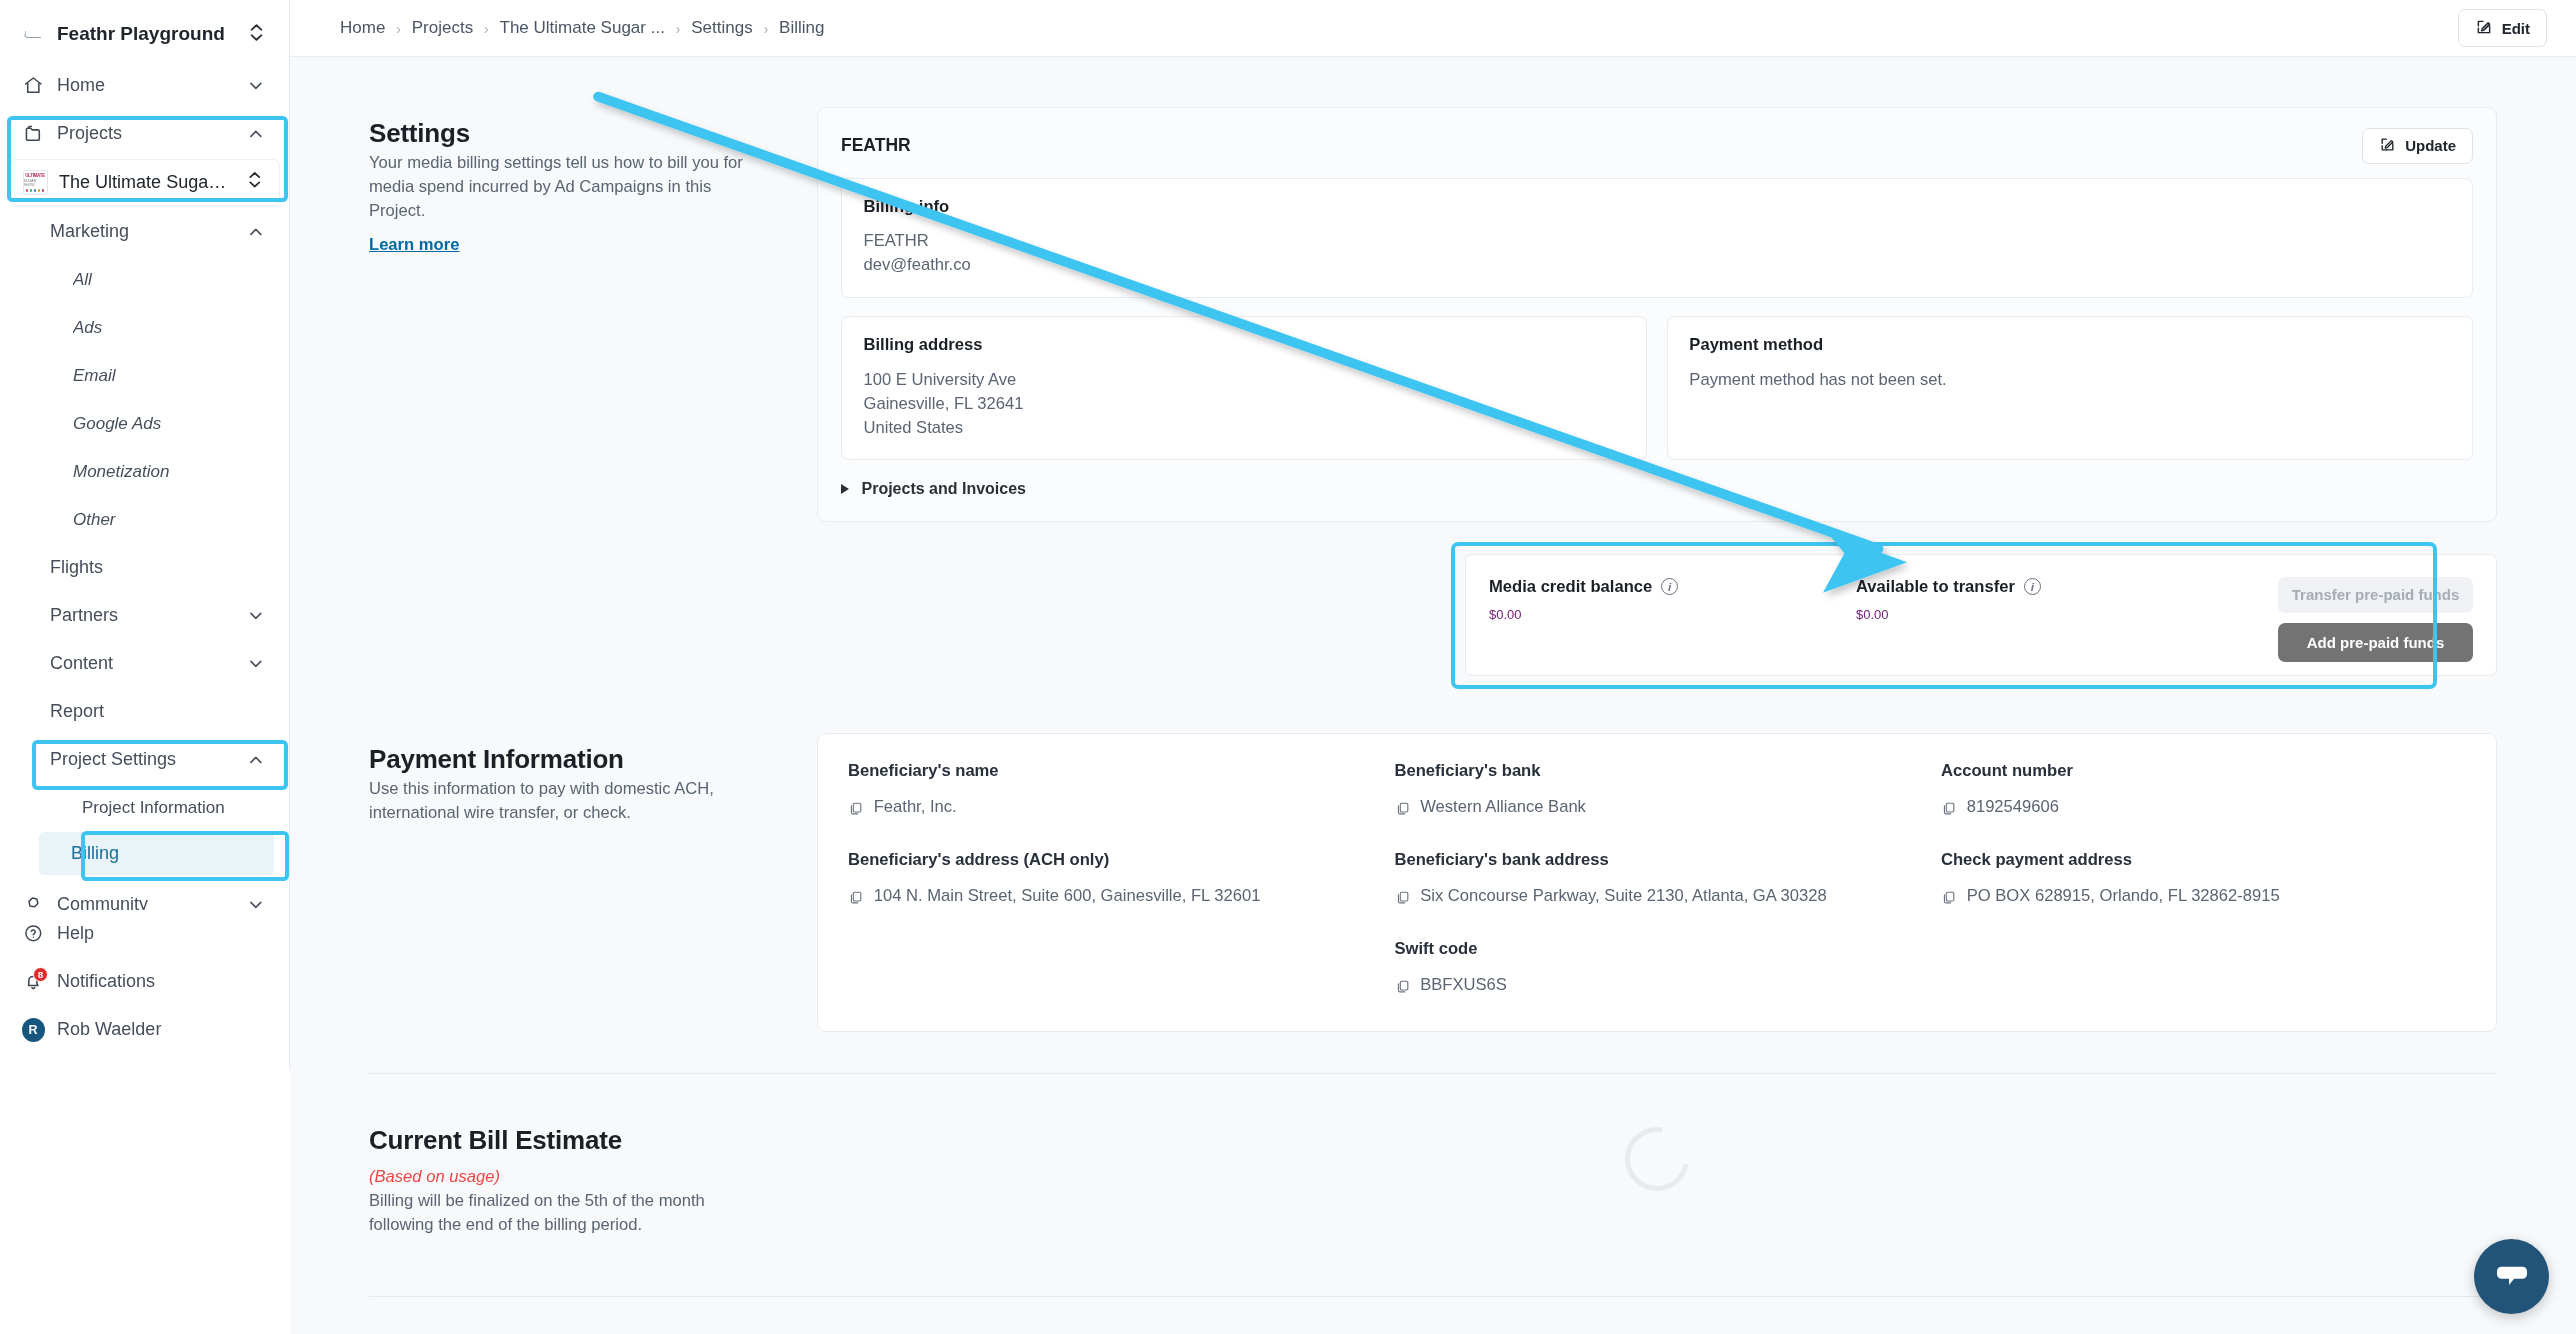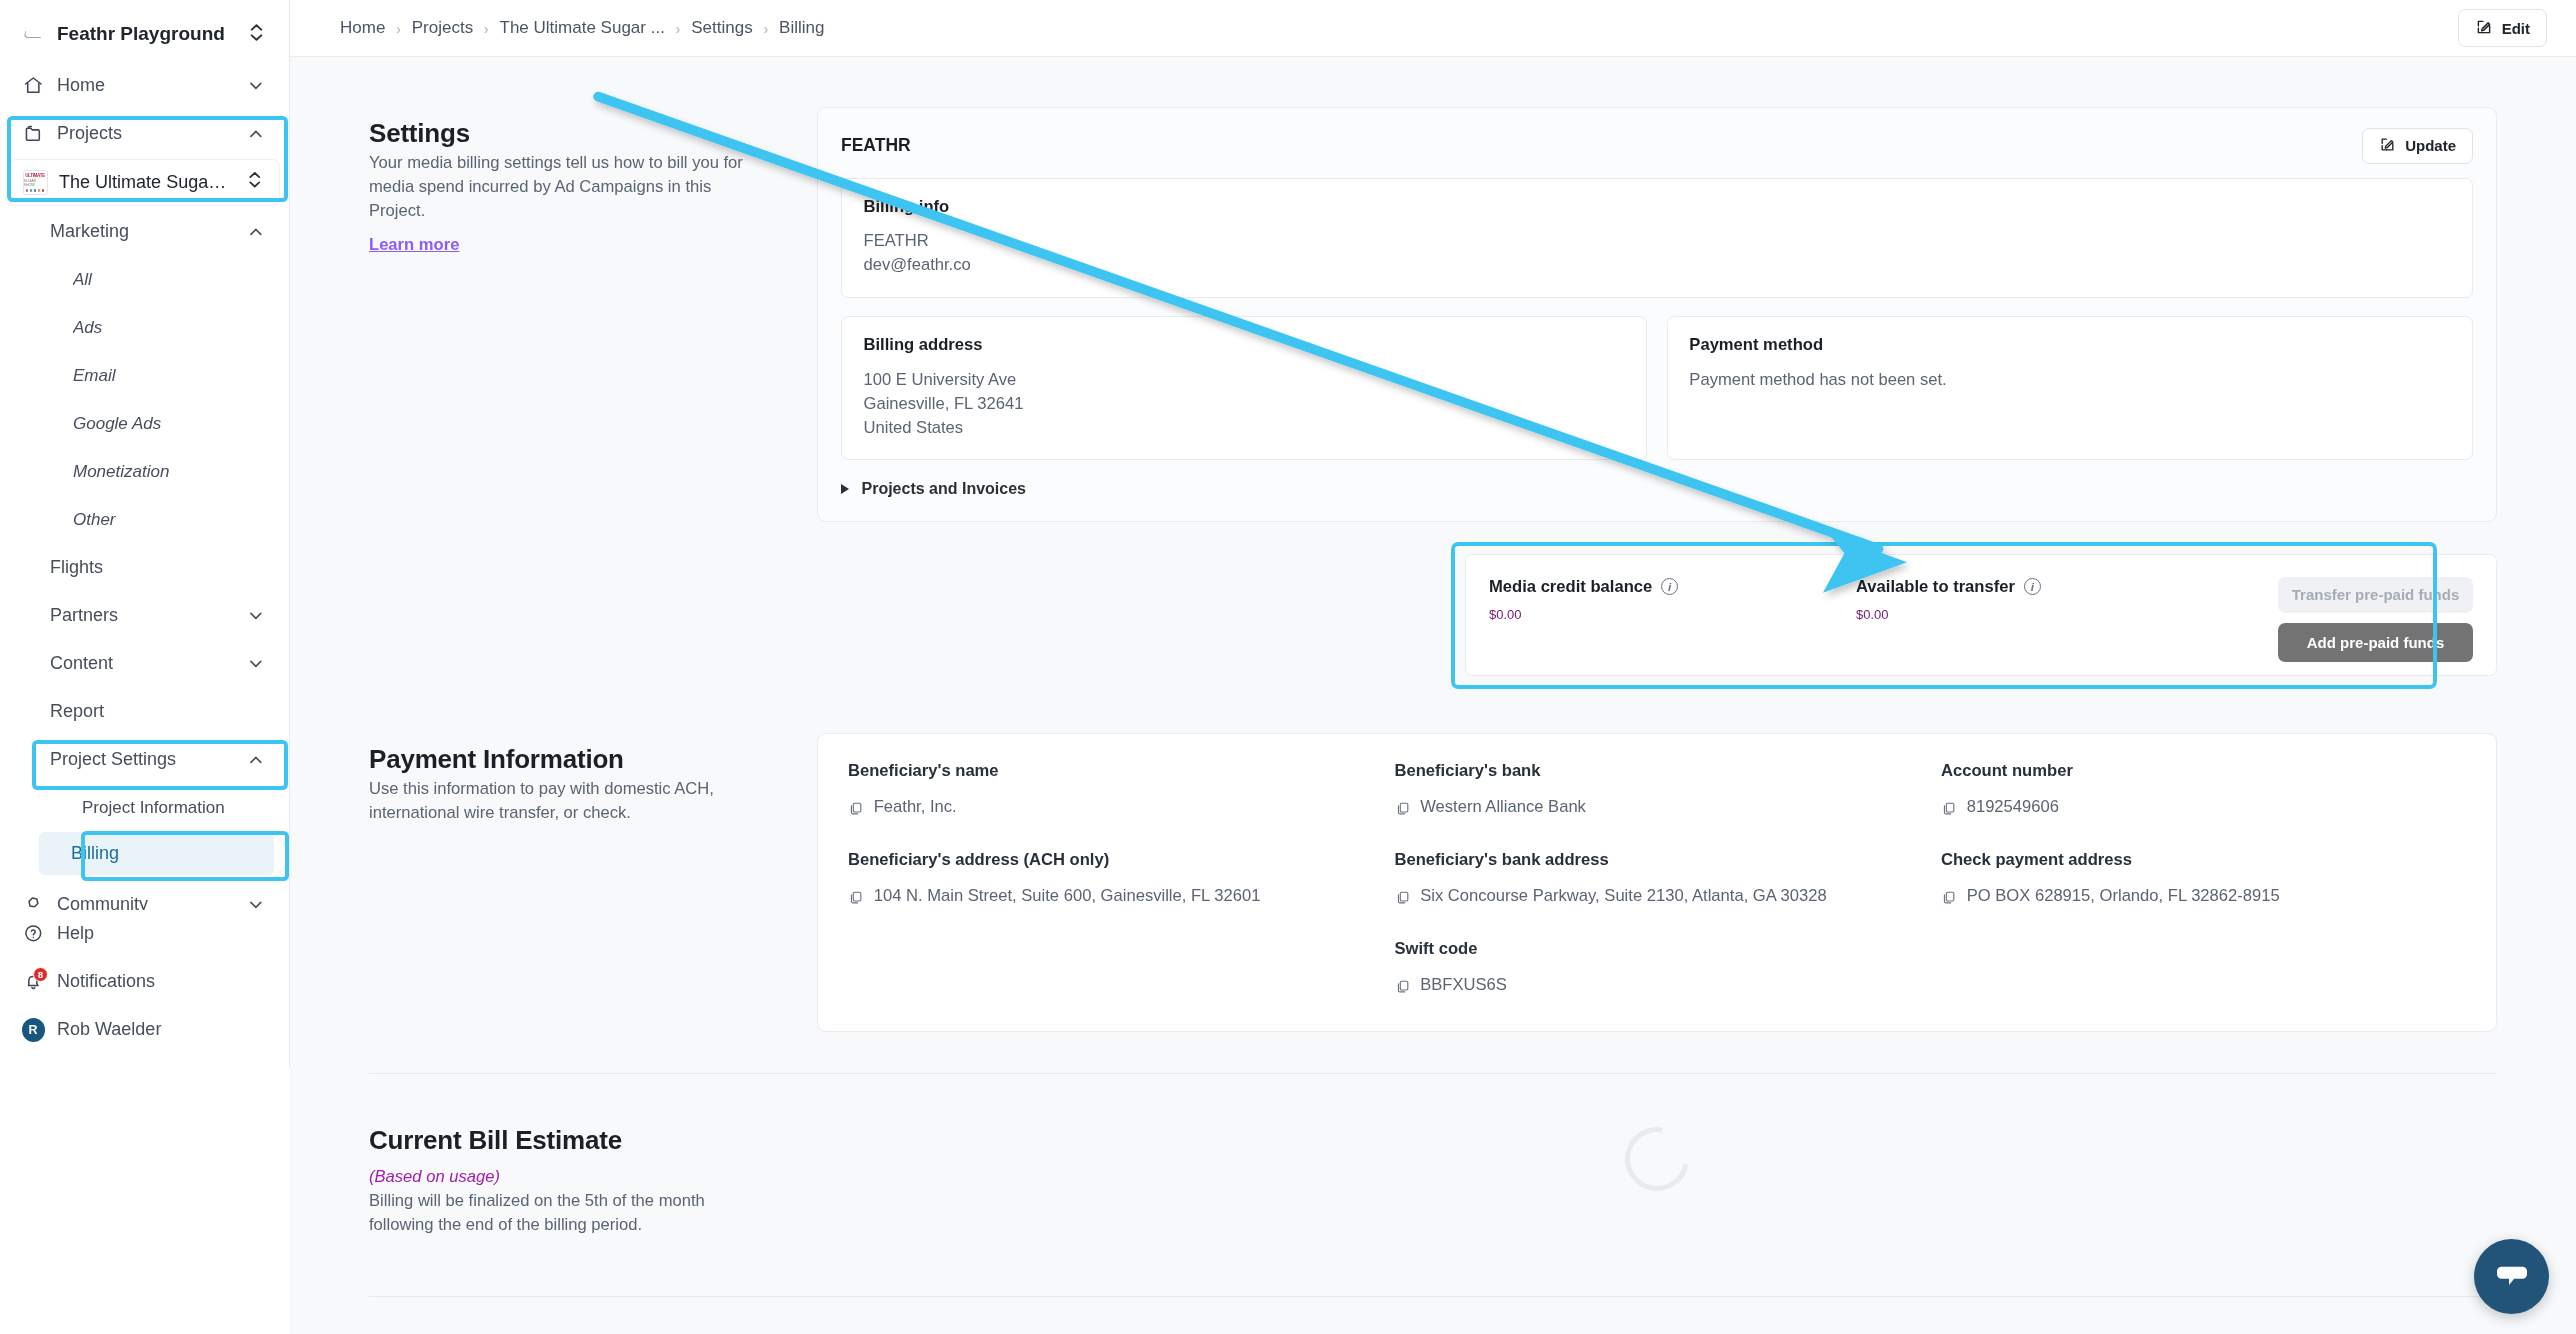--- a/index.html
+++ b/index.html
@@ -115,22 +115,22 @@
   }
 
   .content { padding: 0; position: relative; height: 1277px; }
 
   .section { display: flex; padding: 0 79px 0 79px; }
   .sect-left { width: 448px; flex: 0 0 448px; padding-right: 45px; padding-top: 10.7px; }
   .sect-right { flex: 1; }
 
   .sect-title { font-size: 26px; font-weight: 700; color: #1b2027; letter-spacing: -0.2px; }
   .sect-desc { font-size: 16.6px; line-height: 24px; color: #5b6472; margin-top: 2px; }
-  .sect-sub-italic { font-size: 16.6px; font-style: italic; color: #a21caf; margin-top: 10.7px; }
-  .learn-more { display:inline-block; margin-top: 12.5px; font-size: 16.6px; color: #8b5cf6; font-weight: 700; text-decoration: underline; cursor: pointer;}
+  .sect-sub-italic { font-size: 16.6px; font-style: italic; color: #ef4444; margin-top: 10.7px; }
+  .learn-more { display:inline-block; margin-top: 12.5px; font-size: 16.6px; color: #0369a1; font-weight: 700; text-decoration: underline; cursor: pointer;}
 
   .card {
     background: #fbfcfd; border: 0.9px solid #e8ebef; border-radius: 9px;
     padding: 19.7px 23px 23px 23px;
   }
   .card-head { display: flex; align-items: center; justify-content: space-between; margin-bottom: 14.3px; }
   .card-title { font-size: 17.5px; font-weight: 700; color: #1b2027; }
   .upd-btn {
     display: flex; align-items: center; gap: 9px;
     border: 0.9px solid #dfe3e8; border-radius: 7.2px; background: #fff;

